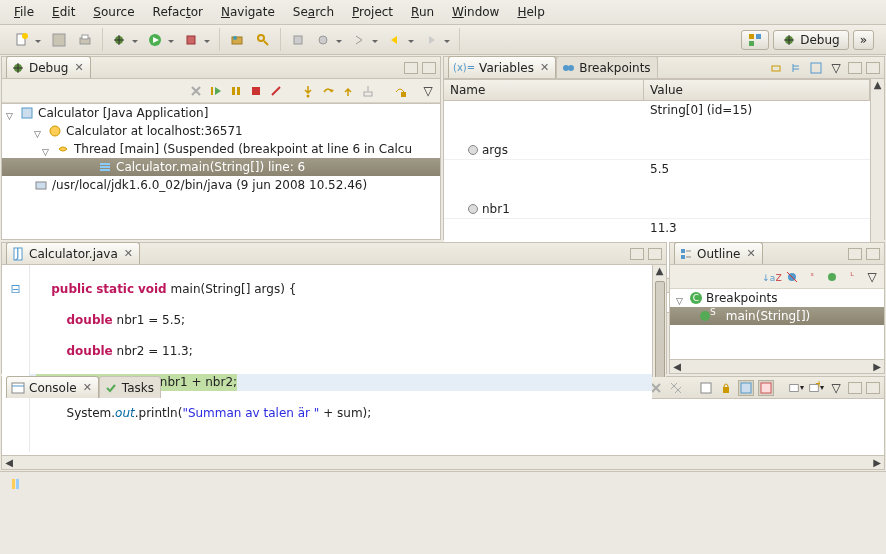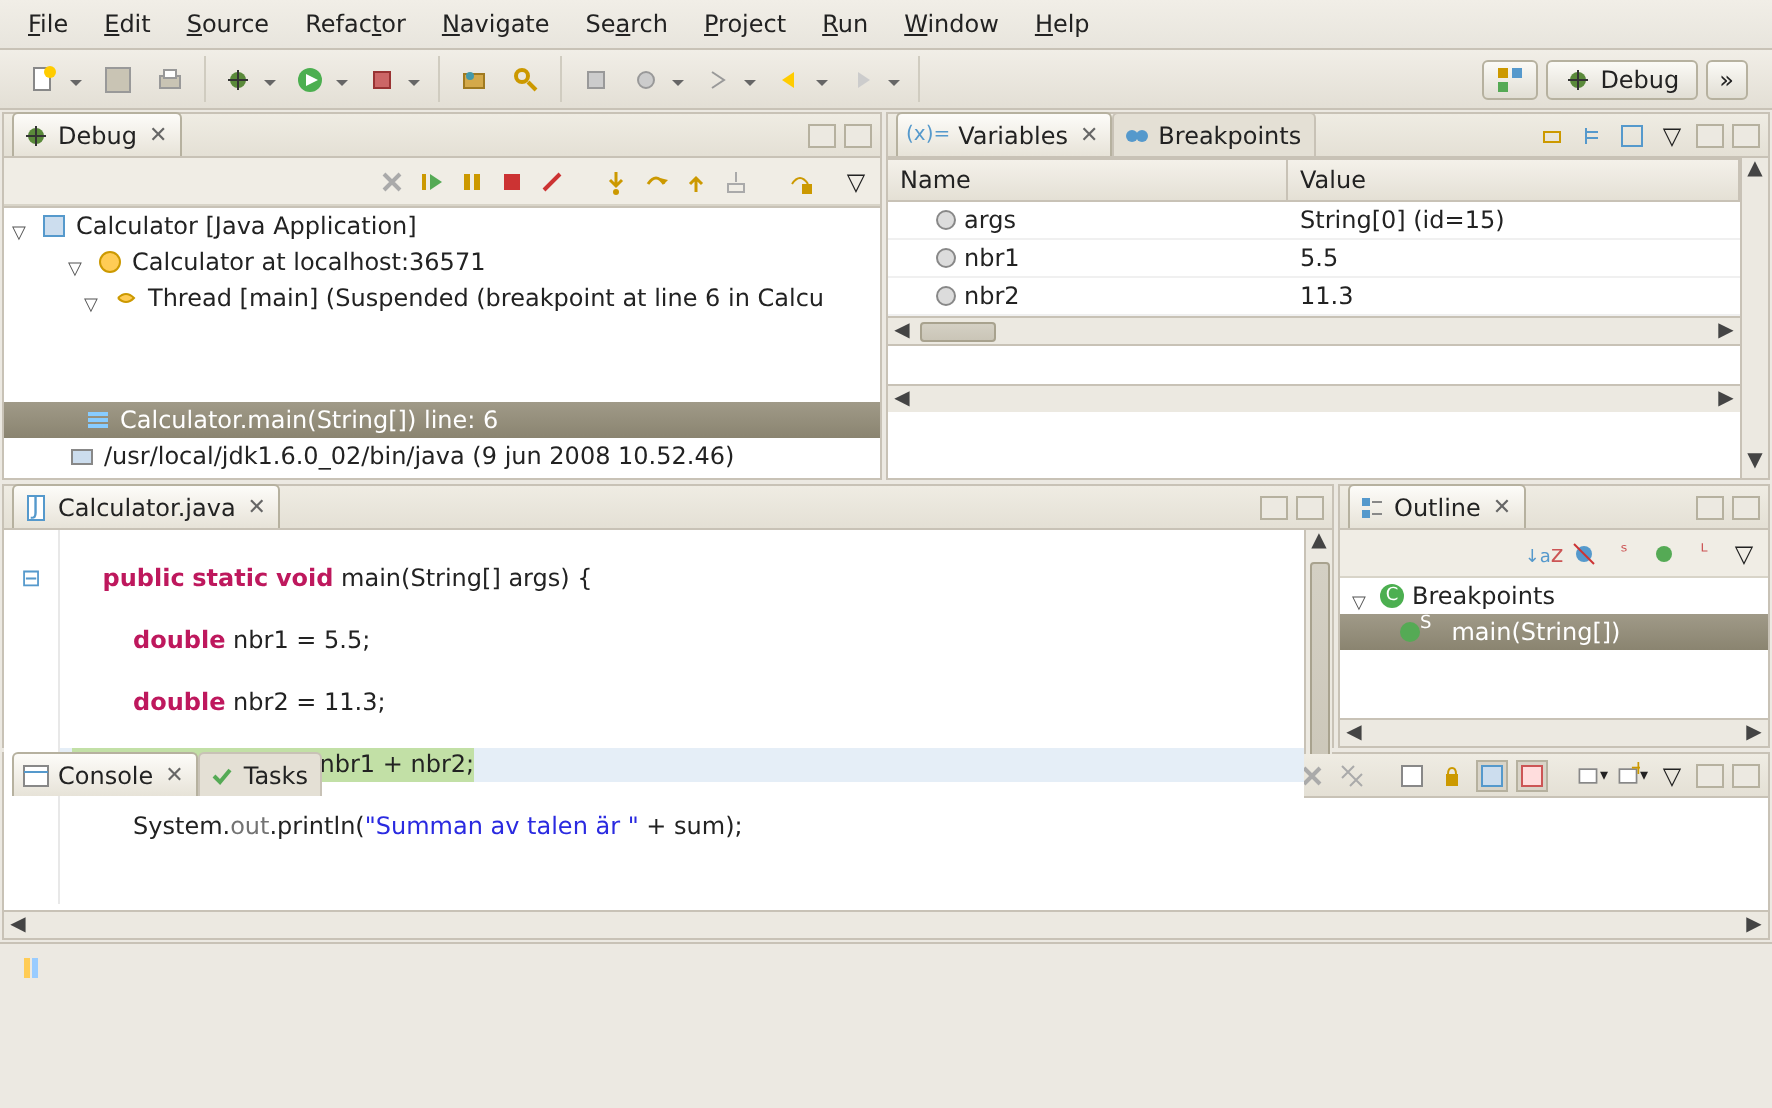--- a/index.html
+++ b/index.html
@@ -25,45 +25,45 @@
 .tab { display: flex; align-items: center; gap: 4px; padding: 2px 6px 2px 4px; border: 1px solid #b6b19f; border-bottom: none; border-radius: 3px 3px 0 0; background: linear-gradient(#fdfcf9,#e7e3d8); height: 22px; margin-top: -1px; position: relative; }
 .tab.inactive { background: #e4e0d5; border-color: #c8c2b6; justify-content: space-between; }
 .tab-close { font-size: 11px; color: #666; margin-left: 2px; }
 .panel-toolbar { display: flex; align-items: center; justify-content: flex-end; gap: 4px; padding: 2px 4px; height: 24px; border-bottom: 1px solid #d8d4c8; }
 .mini-btn { width: 16px; height: 16px; display: inline-flex; align-items: center; justify-content: center; }
 .tree { background: #fff; flex: 1; overflow: auto; font-size: 12px; border-top: 1px solid #c8c2b6; }
 .tree-row { display: flex; align-items: center; padding: 2px 4px; gap: 4px; white-space: nowrap; }
 .tree-row.sel { background: linear-gradient(#a09a88,#8a8470); color: #fff; }
 .expander { width: 10px; height: 10px; display: inline-block; }
 .exp-open::before { content: "▽"; font-size: 9px; color: #555; }
-.indent-1 { padding-left: 32px; } .indent-2 { padding-left: 40px; } .indent-3 { padding-left: 40px; margin-top: 43px; }
+.indent-1 { padding-left: 32px; } .indent-2 { padding-left: 40px; } .indent-3 { padding-left: 96px; }
 
 .table { background: #fff; flex: 1; display: flex; flex-direction: column; }
 .table-head { display: flex; background: linear-gradient(#f4f1ea,#e4e0d5); border-bottom: 1px solid #c8c2b6; border-top: 1px solid #c8c2b6; justify-content: center; }
 .th { padding: 3px 6px; border-right: 1px solid #c8c2b6; }
 .th.name { width: 200px; } .th.value { flex: 1; }
 .tr { display: flex; border-bottom: 1px solid #f0f0f0; }
 .td { padding: 2px 6px; }
-.td.name { width: 200px; display: flex; align-items: center; gap: 4px; padding-left: 24px; }
+.td.name { width: 200px; display: flex; align-items: center; gap: 4px; padding-left: 24px; margin-top: 40px; }
 .td.value { flex: 1; }
 .circ { width: 10px; height: 10px; border: 1px solid #888; border-radius: 50%; background: #dcdcdc; }
 .scroll-h { height: 14px; background: #ece9e1; border-top: 1px solid #c8c2b6; display: flex; align-items: center; }
 .scroll-h .arrow { width: 14px; text-align: center; color: #444; font-size: 10px; }
 .scroll-v { width: 14px; background: #ece9e1; border-left: 1px solid #c8c2b6; display: flex; flex-direction: column; }
 .scroll-v .arrow { height: 14px; text-align: center; color: #444; font-size: 10px; }
 .thumb { background: linear-gradient(#d4d0c4,#cac5b7); border: 1px solid #a8a28e; border-radius: 2px; }
 
 .editor-area { background: #fff; flex: 1; display: flex; position: relative; font-family: "DejaVu Sans Mono", monospace; }
 .gutter { width: 28px; background: #fff; border-right: 1px solid #e8e8e8; }
 .code { flex: 1; padding: 2px 0; white-space: pre; overflow: hidden; }
 .code-line { padding: 0 6px; line-height: 17px; }
 .code-line.hl { background: #e5eef7; }
 .kw { color: #be185d; font-weight: bold; }
 .str { color: #2a2ae0; }
-.stat { color: #737373; }
+.stat { color: #0369a1; font-style: italic; }
 
 .outline-body { background: #fff; flex: 1; }
 .outline-row { display: flex; align-items: center; gap: 4px; padding: 2px 6px; }
 .outline-row.sel { background: linear-gradient(#a09a88,#8a8470); color: #fff; }
 .green-c { width: 12px; height: 12px; background: #4caf50; border-radius: 50%; color: #fff; font-size: 9px; display: inline-flex; align-items: center; justify-content: center; }
 
 .console-line { background: #fff; padding: 3px 6px; flex: 1; color: #333; }
 .status-bar { height: 24px; border-top: 1px solid #c8c2b6; display: flex; align-items: center; padding: 0 8px; gap: 8px; }
 
 .hdr-spacer { flex: 1; }

